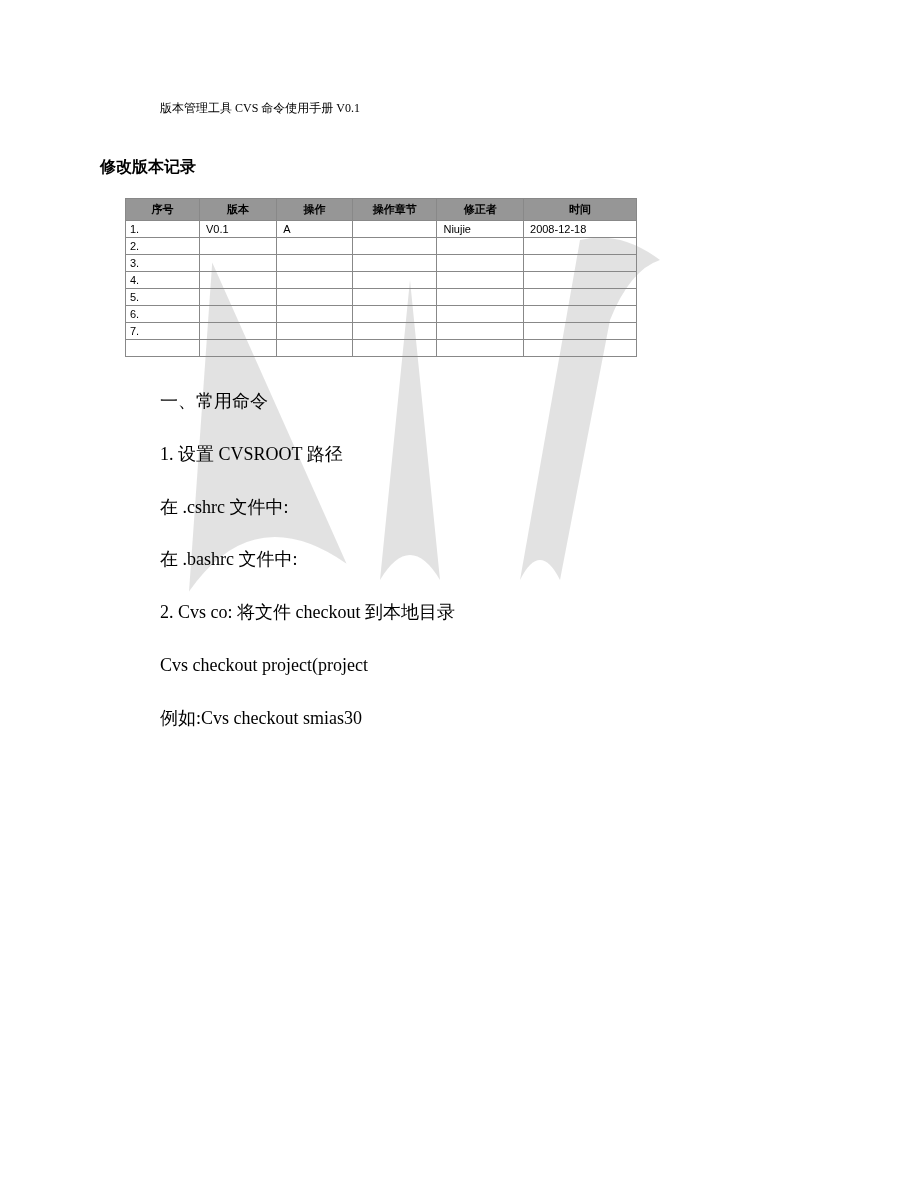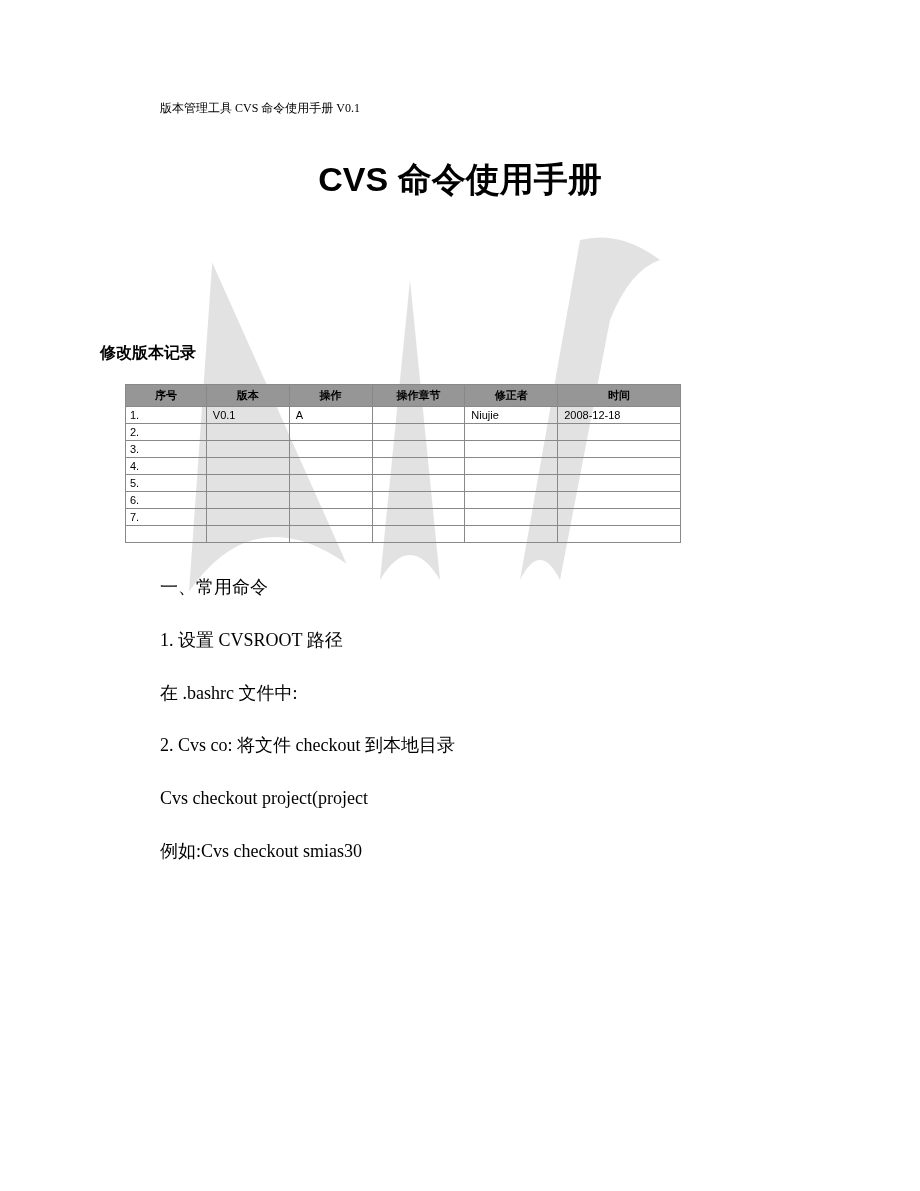--- a/index.html
+++ b/index.html
@@ -46,21 +46,21 @@
   }
   .section-label {
     font-family: Liberation Sans, sans-serif;
     font-size: 16px;
     font-weight: bold;
     margin-left: -60px;
     margin-bottom: 20px;
   }
   table.rev {
     border-collapse: collapse;
-    width: 556px;
+    width: 512px;
     margin-left: -35px;
     margin-bottom: 30px;
     font-family: "Microsoft YaHei", "SimHei", sans-serif;
     font-size: 11px;
   }
   table.rev th {
     background: #969696;
     color: #000;
     border: 1px solid #888;
     padding: 3px 6px;
@@ -96,23 +96,20 @@
     <g fill="#444">
       <path d="M 40 380 L 120 60 L 200 380 Q 120 300 40 380 Z" transform="rotate(-10 120 220)"></path>
       <path d="M 260 380 L 290 80 L 320 380 Q 290 330 260 380 Z"></path>
       <path d="M 400 380 L 460 40 Q 500 30 540 60 Q 510 70 490 120 L 440 380 Q 420 340 400 380 Z"></path>
     </g>
   </svg>
 
   <div class="content">
     <div class="header-line">版本管理工具 CVS 命令使用手册 V0.1</div>
 
-    <div class="title-wrap">
-      <span class="main-title">CVS 命令使用手册</span>
-    </div>
 
     <div class="section-label">修改版本记录</div>
 
     <table class="rev">
       <thead>
         <tr>
           <th>序号</th>
           <th>版本</th>
           <th>操作</th>
           <th>操作章节</th>
@@ -184,19 +181,20 @@
             <td class="sect"></td>
             <td class="auth"></td>
             <td class="time"></td>
           </tr>
         </tbody>
     </table>
 
     <div id="paras">
         <div class="para">一、常用命令</div>
         <div class="para">1. 设置 CVSROOT 路径</div>
+        <div class="para">在 .cshrc 文件中:</div>
         <div class="para">在 .bashrc 文件中:</div>
         <div class="para">2. Cvs co: 将文件 checkout 到本地目录</div>
         <div class="para">Cvs checkout project(project</div>
         <div class="para">例如:Cvs checkout smias30</div>
       </div>
   </div>
 </div>
 
 </body></html>

